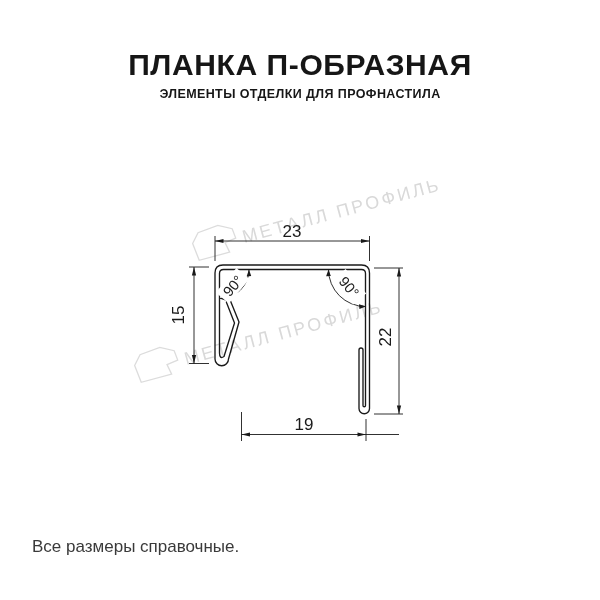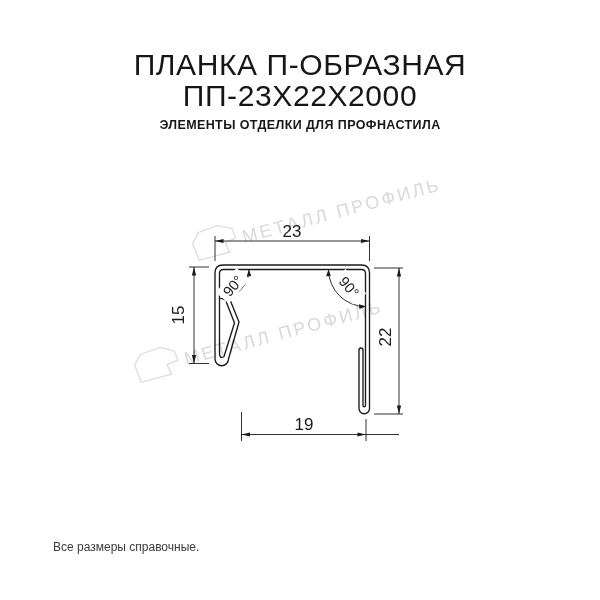--- a/index.html
+++ b/index.html
@@ -1,32 +1,31 @@
 <!DOCTYPE html>
 <html><head>
 <meta charset="utf-8">
 <style>
   html,body{margin:0;padding:0;background:#ffffff;}
   body{width:600px;height:600px;position:relative;overflow:hidden;
        font-family:"Liberation Sans",sans-serif;}
   .header{position:absolute;top:49px;left:0;right:0;text-align:center;color:#161616;}
-  .title-line{font-size:30px;font-weight:400;letter-spacing:.6px;line-height:31px;}
+  .title-line{font-size:30px;font-weight:700;letter-spacing:.6px;line-height:31px;}
   .subtitle{margin-top:7px;font-size:12.5px;font-weight:700;letter-spacing:.4px;}
   .drawing-svg{position:absolute;left:0;top:0;}
-  .footer{position:absolute;left:53px;top:539px;font-size:12px;line-height:16px;color:#3a3a3a;}
+  .footer{position:absolute;left:32px;top:539px;font-size:17px;line-height:16px;color:#3a3a3a;}
   .dim-text{font-family:"Liberation Sans",sans-serif;font-size:17px;fill:#1a1a1a;}
   .angle-text{font-family:"Liberation Sans",sans-serif;font-size:14.5px;fill:#1a1a1a;}
   .wm-text{font-family:"Liberation Sans",sans-serif;font-size:18px;letter-spacing:3px;fill:#d9d9d9;}
 </style>
 </head>
 <body>
 
 <div class="header">
   <div class="title-line">ПЛАНКА П-ОБРАЗНАЯ</div>
-  <div class="title-line">ПП-23Х22Х2000</div>
   <div class="subtitle">ЭЛЕМЕНТЫ ОТДЕЛКИ ДЛЯ ПРОФНАСТИЛА</div>
 </div>
 
 <svg class="drawing-svg" width="600" height="600" viewBox="0 0 600 600" xmlns="http://www.w3.org/2000/svg">
 
   <g>
     <g transform="translate(196,256) rotate(-15)">
       <path d="M 2,29 L 0,11 L 8,2 L 29,0 L 42,7 L 43,17 L 31.5,18.5 L 33.5,29 Z" transform="translate(0,-24)" fill="none" stroke="#dcdcdc" stroke-width="1.3"></path>
       <text class="wm-text" x="50" y="0" textLength="205">МЕТАЛЛ ПРОФИЛЬ</text>
     </g>

